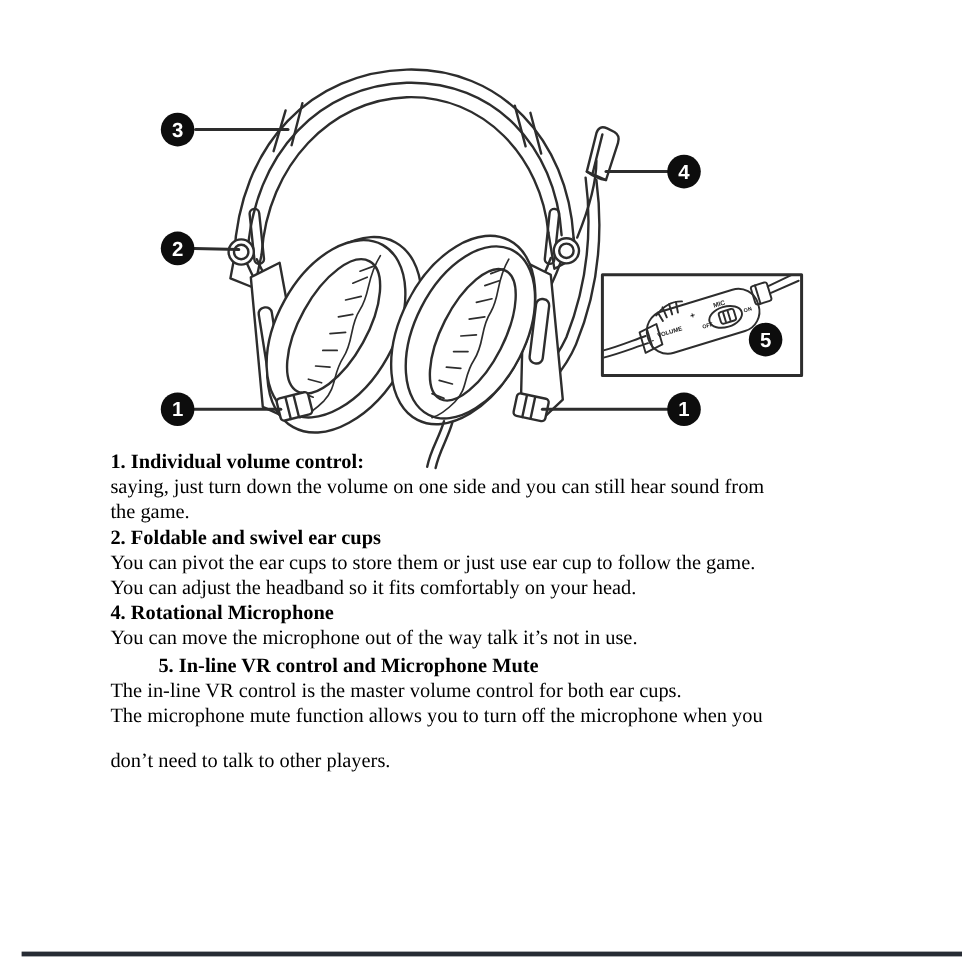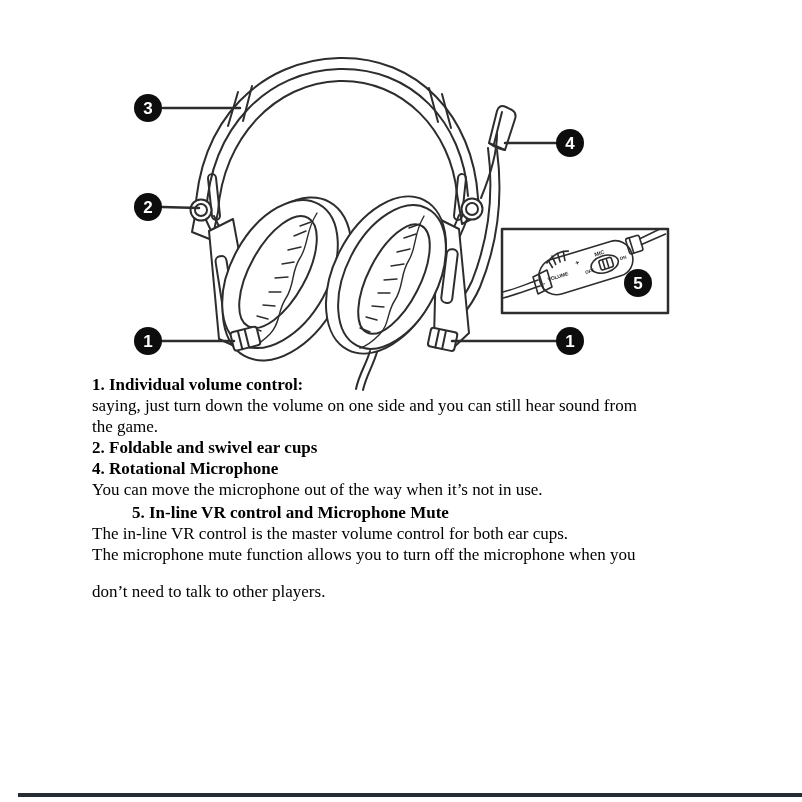--- a/index.html
+++ b/index.html
@@ -205,24 +205,26 @@
     <div class="callout" style="left:556px;top:327px;">1</div>
   </div>
 
   <div id="text-block">
 
     <div class="sec-heading">1. Individual volume control:</div>
     <div class="sec-line">saying, just turn down the volume on one side and you can still hear sound from</div>
     <div class="sec-line">the game.</div>
 
     <div class="sec-heading">2. Foldable and swivel ear cups</div>
-
+    <div class="sec-line">You can pivot the ear cups to store them or just use ear cup to follow the game.</div>
+
+    <div class="sec-line">You can adjust the headband so it fits comfortably on your head.</div>
 
     <div class="sec-heading">4. Rotational Microphone</div>
-    <div class="sec-line">You can move the microphone out of the way when it’s not in use.</div>
+    <div class="sec-line">You can move the microphone out of the way talk it’s not in use.</div>
 
     <div class="sec-heading sec5-gap">5. In-line VR control and Microphone Mute</div>
     <div class="sec-line">The in-line VR control is the master volume control for both ear cups.</div>
     <div class="sec-line">The microphone mute function allows you to turn off the microphone when you</div>
     <div class="sec-line lastline-gap">don’t need to talk to other players.</div>
   </div>
 
   <div id="footer-rule"></div>
 </div>
 

